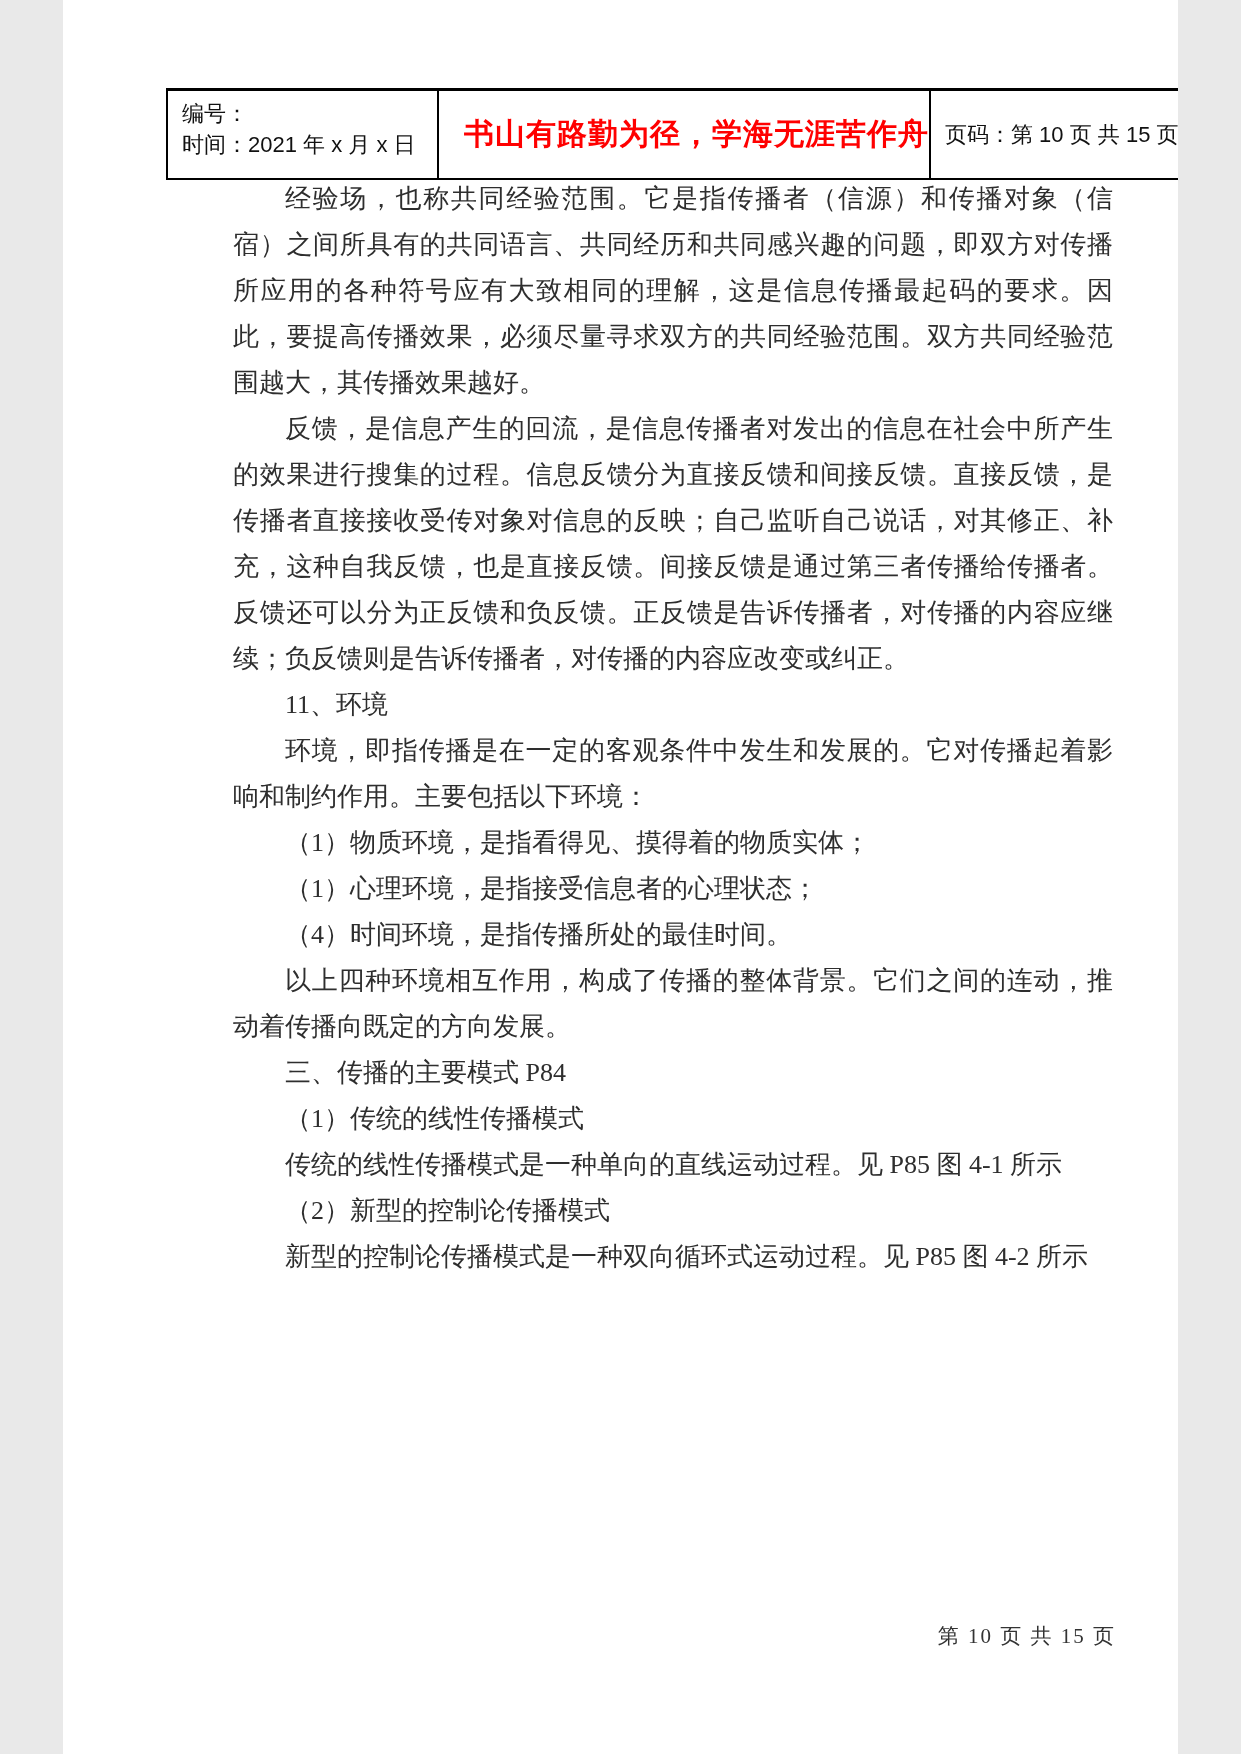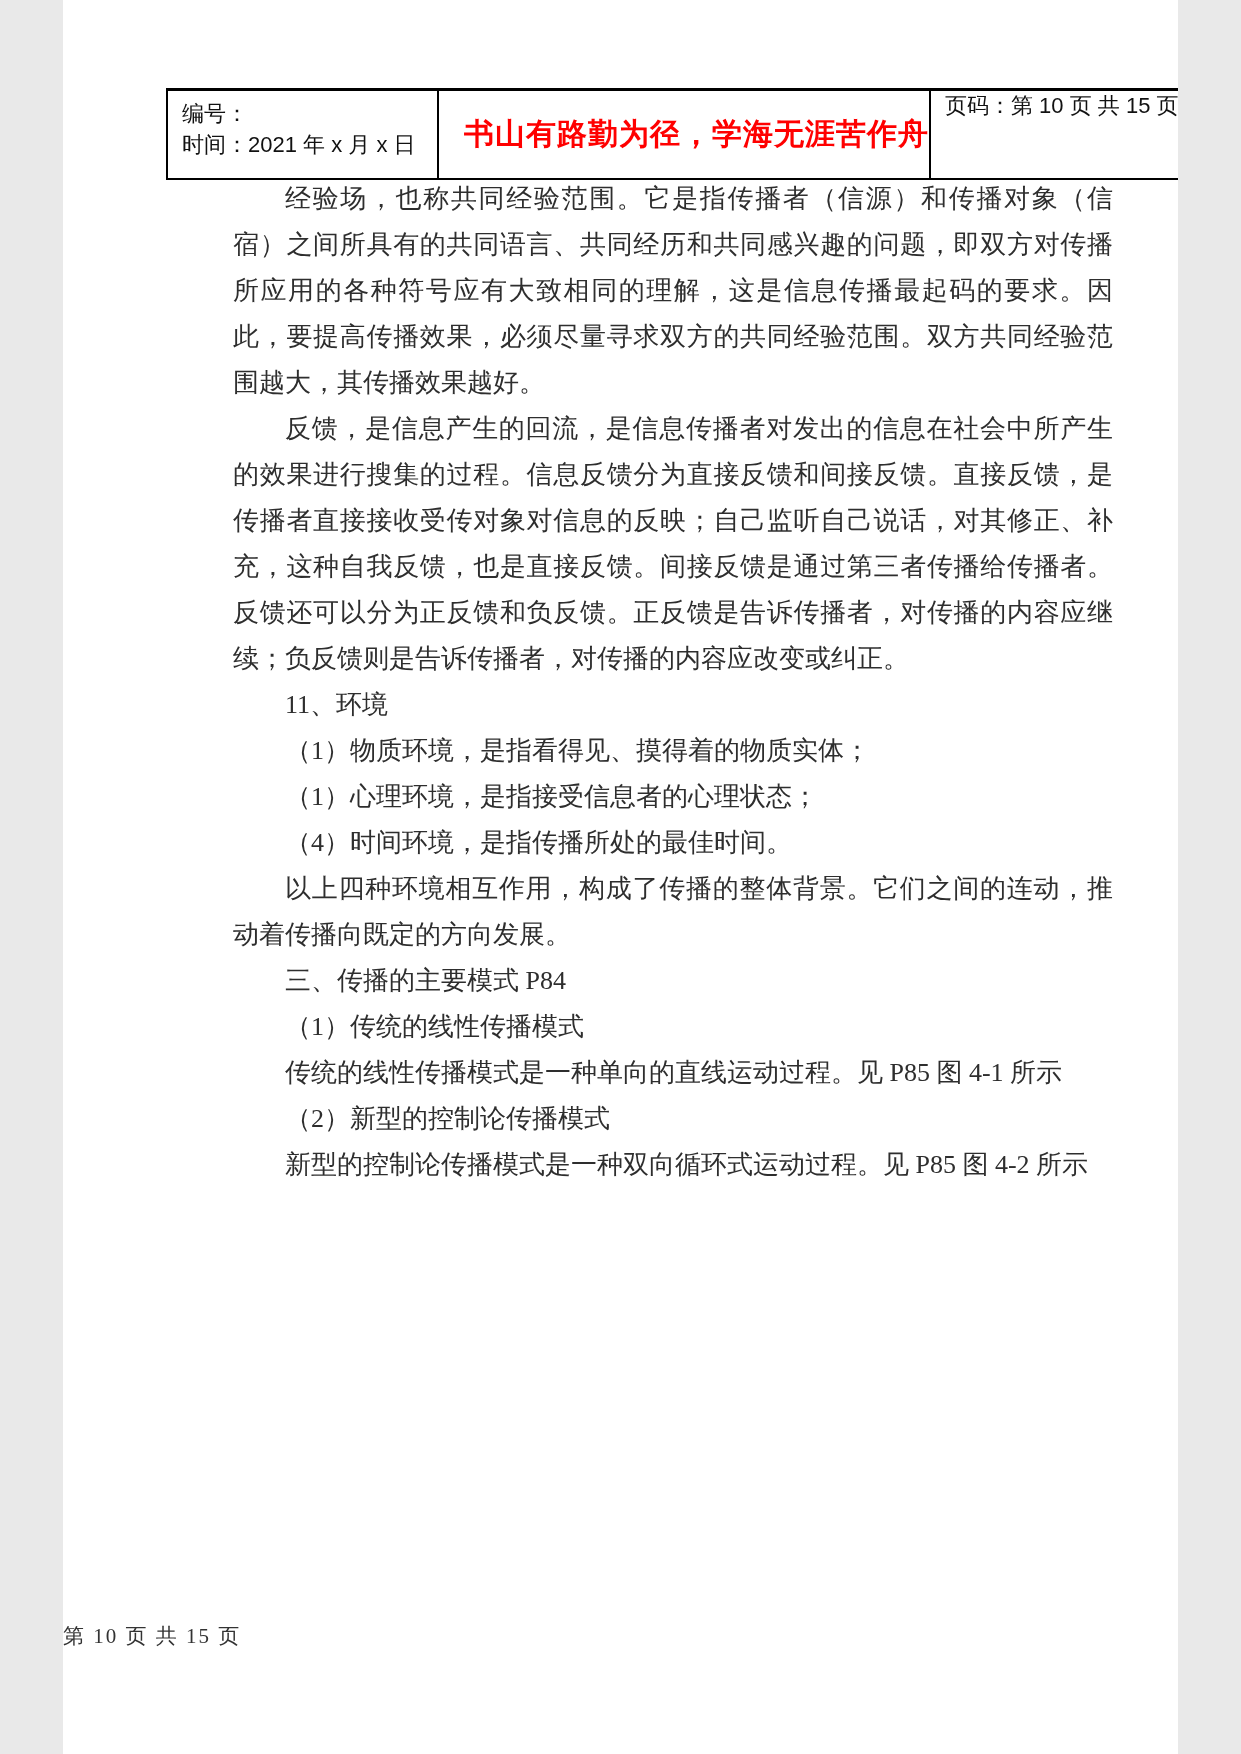--- a/index.html
+++ b/index.html
@@ -46,21 +46,21 @@
   .motto {
     font-family: "Liberation Serif", "DejaVu Serif", serif;
     font-weight: bold;
     font-size: 30px;
     letter-spacing: 1px;
     white-space: nowrap;
   }
   .hcell-right {
     flex: 1;
     display: flex;
-    align-items: flex-start;
+    align-items: center;
     padding-left: 14px;
     font-family: "Liberation Sans", "DejaVu Sans", sans-serif;
     font-size: 22px;
     color: #111;
     white-space: nowrap;
   }
   
   .content {
     position: absolute;
     left: 170px;
@@ -74,20 +74,21 @@
     text-indent: 2em;
     text-align: justify;
     word-break: break-all;
   }
   
   .footer {
     position: absolute;
     left: 0;
     top: 1622px;
     width: 1053px;
+    text-align: right;
     font-size: 21px;
     color: #333;
     letter-spacing: 2px;
     white-space: nowrap;
   }
 </style>
 </head>
 <body>
 
 <div class="page">
@@ -102,20 +103,21 @@
     </div>
     <div class="hcell hcell-right">
       <span>页码：第 10 页  共 15 页</span>
     </div>
   </div>
 
   <div class="content">
     <p>经验场，也称共同经验范围。它是指传播者（信源）和传播对象（信宿）之间所具有的共同语言、共同经历和共同感兴趣的问题，即双方对传播所应用的各种符号应有大致相同的理解，这是信息传播最起码的要求。因此，要提高传播效果，必须尽量寻求双方的共同经验范围。双方共同经验范围越大，其传播效果越好。</p>
     <p>反馈，是信息产生的回流，是信息传播者对发出的信息在社会中所产生的效果进行搜集的过程。信息反馈分为直接反馈和间接反馈。直接反馈，是传播者直接接收受传对象对信息的反映；自己监听自己说话，对其修正、补充，这种自我反馈，也是直接反馈。间接反馈是通过第三者传播给传播者。反馈还可以分为正反馈和负反馈。正反馈是告诉传播者，对传播的内容应继续；负反馈则是告诉传播者，对传播的内容应改变或纠正。</p>
     <p>11、环境</p>
+    <p>环境，即指传播是在一定的客观条件中发生和发展的。它对传播起着影响和制约作用。主要包括以下环境：</p>
     <p>（1）物质环境，是指看得见、摸得着的物质实体；</p>
     <p>（1）心理环境，是指接受信息者的心理状态；</p>
     <p>（4）时间环境，是指传播所处的最佳时间。</p>
     <p>以上四种环境相互作用，构成了传播的整体背景。它们之间的连动，推动着传播向既定的方向发展。</p>
     <p>三、传播的主要模式 P84</p>
     <p>（1）传统的线性传播模式</p>
     <p>传统的线性传播模式是一种单向的直线运动过程。见 P85 图 4-1 所示</p>
     <p>（2）新型的控制论传播模式</p>
     <p>新型的控制论传播模式是一种双向循环式运动过程。见 P85 图 4-2 所示</p>
   </div>

